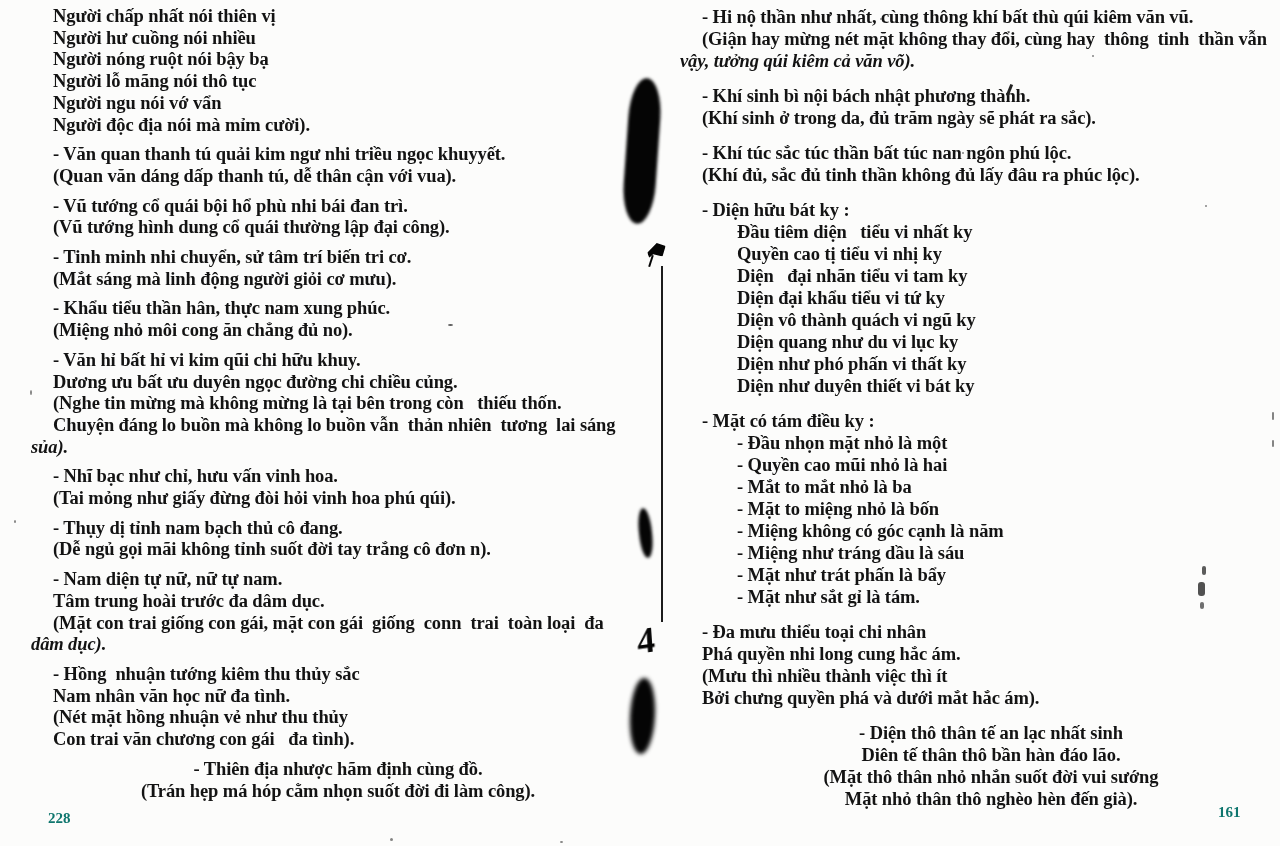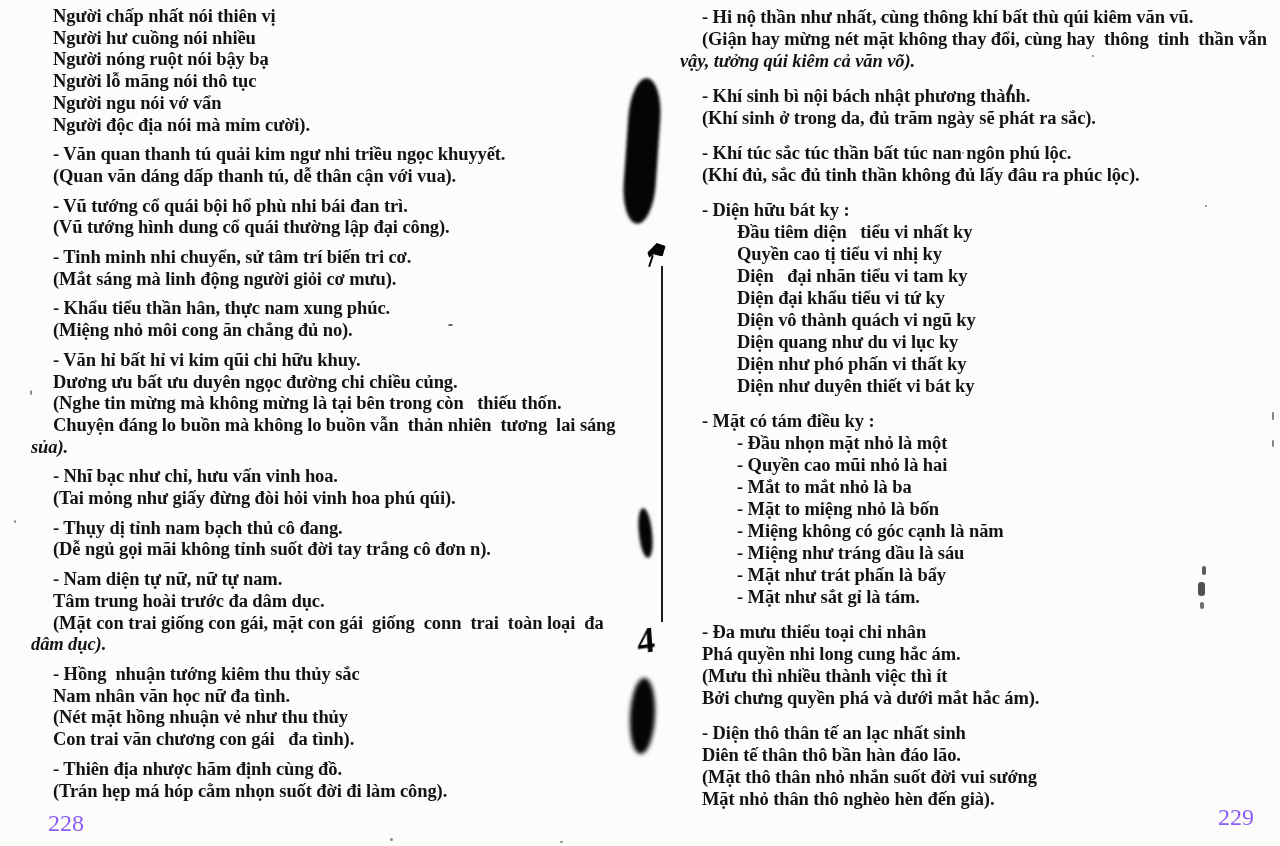--- a/index.html
+++ b/index.html
@@ -13,25 +13,25 @@
     position:absolute;top:6px;
     font-size:18.5px;font-weight:700;letter-spacing:-0.1px;
     white-space:pre;
   }
   #left-content{left:31px;width:592px;}
   #right-content{left:680px;width:600px;}
   #left-content .line{line-height:21.7px;}
   #right-content .line{line-height:22px;}
   #left-content .block{margin-bottom:8px;}
   #right-content .block{margin-bottom:13px;}
-  .block:last-child{margin-bottom:0;}
+  .block:last-child{margin-bottom:0;text-align:center;}
   .line.in{padding-left:22px;}
   .line.out{padding-left:0;font-style:italic;}
   .line.sub{padding-left:57px;}
-  .pagenum{position:absolute;font-size:24px;font-weight:400;color:#8b5cf6;}
+  .pagenum{position:absolute;font-size:15px;font-weight:700;color:#0f766e;}
   #pn-left{left:48px;top:810px;}
   #pn-right{left:1218px;top:804px;}
 
   
   .ink{position:absolute;background:#050505;}
   .ink-blob-top{left:626px;top:78px;width:32px;height:146px;border-radius:16px/40px;
     transform:rotate(4deg);filter:blur(1.6px);}
   .ink-arrow{left:647px;top:243px;width:19px;height:14px;
     clip-path:polygon(0 62%,55% 0,100% 28%,78% 100%,30% 78%,8% 100%);
     filter:blur(0.4px);transform:rotate(-6deg);}
@@ -49,21 +49,21 @@
 </style>
 </head>
 <body>
 
 <div>
 
   <div id="left-content" class="page-content"><div class="block"><div class="line in">Người chấp nhất nói thiên vị</div><div class="line in">Người hư cuồng nói nhiều</div><div class="line in">Người nóng ruột nói bậy bạ</div><div class="line in">Người lỗ mãng nói thô tục</div><div class="line in">Người ngu nói vớ vẩn</div><div class="line in">Người độc địa nói mà mỉm cười).</div></div><div class="block"><div class="line in">- Văn quan thanh tú quải kim ngư nhi triều ngọc khuyyết.</div><div class="line in">(Quan văn dáng dấp thanh tú, dễ thân cận với vua).</div></div><div class="block"><div class="line in">- Vũ tướng cổ quái bội hổ phù nhi bái đan trì.</div><div class="line in">(Vũ tướng hình dung cổ quái thường lập đại công).</div></div><div class="block"><div class="line in">- Tinh minh nhi chuyển, sử tâm trí biến tri cơ.</div><div class="line in">(Mắt sáng mà linh động người giỏi cơ mưu).</div></div><div class="block"><div class="line in">- Khẩu tiểu thần hân, thực nam xung phúc.</div><div class="line in">(Miệng nhỏ môi cong ăn chẳng đủ no).</div></div><div class="block"><div class="line in">- Văn hỉ bất hỉ vi kim qũi chi hữu khuy.</div><div class="line in">Dương ưu bất ưu duyên ngọc đường chi chiều củng.</div><div class="line in">(Nghe tin mừng mà không mừng là tại bên trong còn   thiếu thốn.</div><div class="line in">Chuyện đáng lo buồn mà không lo buồn vẫn  thản nhiên  tương  lai sáng</div><div class="line out">sủa).</div></div><div class="block"><div class="line in">- Nhĩ bạc như chỉ, hưu vấn vinh hoa.</div><div class="line in">(Tai mỏng như giấy đừng đòi hỏi vinh hoa phú qúi).</div></div><div class="block"><div class="line in">- Thụy dị tỉnh nam bạch thủ cô đang.</div><div class="line in">(Dễ ngủ gọi mãi không tỉnh suốt đời tay trắng cô đơn n).</div></div><div class="block"><div class="line in">- Nam diện tự nữ, nữ tự nam.</div><div class="line in">Tâm trung hoài trước đa dâm dục.</div><div class="line in">(Mặt con trai giống con gái, mặt con gái  giống  conn  trai  toàn loại  đa</div><div class="line out">dâm dục).</div></div><div class="block"><div class="line in">- Hồng  nhuận tướng kiêm thu thủy sắc</div><div class="line in">Nam nhân văn học nữ đa tình.</div><div class="line in">(Nét mặt hồng nhuận vẻ như thu thủy</div><div class="line in">Con trai văn chương con gái   đa tình).</div></div><div class="block"><div class="line in">- Thiên địa nhược hãm định cùng đồ.</div><div class="line in">(Trán hẹp má hóp cằm nhọn suốt đời đi làm công).</div></div></div>
   <div id="right-content" class="page-content"><div class="block"><div class="line in">- Hi nộ thần như nhất, cùng thông khí bất thù qúi kiêm văn vũ.</div><div class="line in">(Giận hay mừng nét mặt không thay đổi, cùng hay  thông  tinh  thần vẫn</div><div class="line out">vậy, tưởng qúi kiêm cả văn võ).</div></div><div class="block"><div class="line in">- Khí sinh bì nội bách nhật phương thành.</div><div class="line in">(Khí sinh ở trong da, đủ trăm ngày sẽ phát ra sắc).</div></div><div class="block"><div class="line in">- Khí túc sắc túc thần bất túc nan ngôn phú lộc.</div><div class="line in">(Khí đủ, sắc đủ tinh thần không đủ lấy đâu ra phúc lộc).</div></div><div class="block"><div class="line in">- Diện hữu bát ky :</div><div class="line sub">Đầu tiêm diện   tiểu vi nhất ky</div><div class="line sub">Quyền cao tị tiểu vi nhị ky</div><div class="line sub">Diện   đại nhãn tiểu vi tam ky</div><div class="line sub">Diện đại khẩu tiểu vi tứ ky</div><div class="line sub">Diện vô thành quách vi ngũ ky</div><div class="line sub">Diện quang như du vi lục ky</div><div class="line sub">Diện như phó phấn vi thất ky</div><div class="line sub">Diện như duyên thiết vi bát ky</div></div><div class="block"><div class="line in">- Mặt có tám điều ky :</div><div class="line sub">- Đầu nhọn mặt nhỏ là một</div><div class="line sub">- Quyền cao mũi nhỏ là hai</div><div class="line sub">- Mắt to mắt nhỏ là ba</div><div class="line sub">- Mặt to miệng nhỏ là bốn</div><div class="line sub">- Miệng không có góc cạnh là năm</div><div class="line sub">- Miệng như tráng dầu là sáu</div><div class="line sub">- Mặt như trát phấn là bẩy</div><div class="line sub">- Mặt như sắt gỉ là tám.</div></div><div class="block"><div class="line in">- Đa mưu thiểu toại chi nhân</div><div class="line in">Phá quyền nhi long cung hắc ám.</div><div class="line in">(Mưu thì nhiều thành việc thì ít</div><div class="line in">Bởi chưng quyền phá và dưới mắt hắc ám).</div></div><div class="block"><div class="line in">- Diện thô thân tế an lạc nhất sinh</div><div class="line in">Diên tế thân thô bần hàn đáo lão.</div><div class="line in">(Mặt thô thân nhỏ nhắn suốt đời vui sướng</div><div class="line in">Mặt nhỏ thân thô nghèo hèn đến già).</div></div></div>
 
   <div id="pn-left" class="pagenum">228</div>
-  <div id="pn-right" class="pagenum">229</div>
+  <div id="pn-right" class="pagenum">161</div>
 
   <div class="ink ink-blob-top"></div>
   <div class="ink ink-arrow"></div>
   <div class="ink ink-arrow-tail"></div>
   <div class="ink ink-vline"></div>
   <div class="ink ink-blob-mid"></div>
   <div class="ink-four">4</div>
   <div class="ink ink-blob-bottom"></div>
   <div class="ink ink-tick"></div>
 

